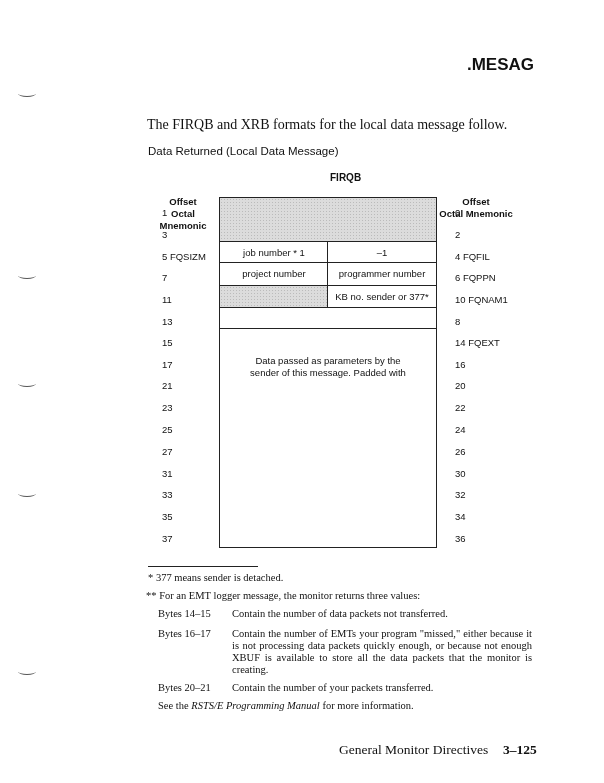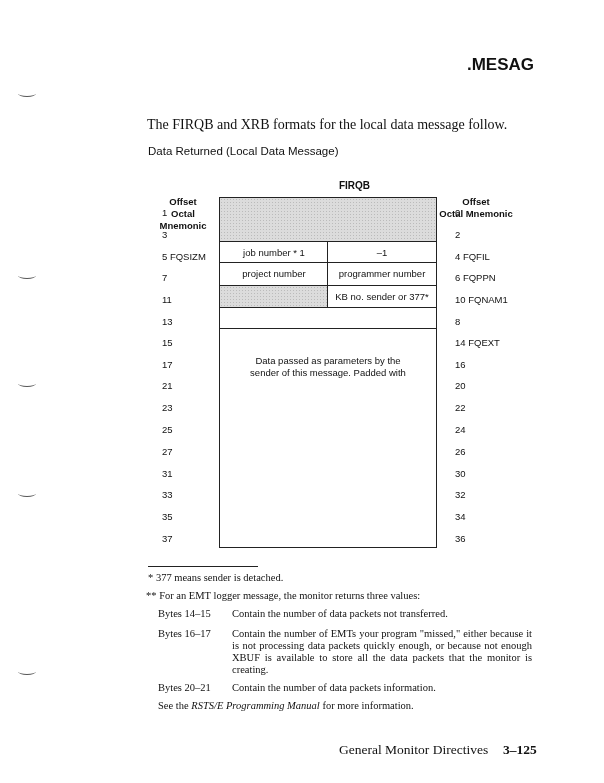--- a/index.html
+++ b/index.html
@@ -4,21 +4,21 @@
 <style>
   html,body{margin:0;padding:0;background:#fff;}
   body{width:604px;height:783px;position:relative;overflow:hidden;color:#111;}
   .sans{font-family:"Liberation Sans",sans-serif;}
   .serif{font-family:"Liberation Serif",serif;}
   .abs{position:absolute;}
   .hole{position:absolute;left:18px;width:18px;height:6px;border-bottom:1.2px solid #555;border-radius:0 0 50% 50%;}
   #title{right:70px;top:55px;font-size:17px;font-weight:bold;}
   #intro{left:147px;top:117px;font-size:14px;}
   #subhead{left:148px;top:145px;font-size:11.5px;font-weight:normal;}
-  #diag-title{left:330px;top:172px;font-size:10px;font-weight:bold;width:40px;text-align:right;margin-top:8px;}
+  #diag-title{left:330px;top:172px;font-size:10px;font-weight:bold;width:40px;text-align:left;}
   .colhead{font-size:9.5px;font-weight:bold;text-align:center;line-height:12px;}
   #lh{left:148px;top:196px;width:70px;}
   #rh{left:436px;top:196px;width:80px;}
   .off{position:absolute;font-size:9.5px;white-space:nowrap;}
   .loff{left:162px;}
   .roff{left:455px;}
   #box{position:absolute;left:219px;top:197px;width:216px;height:349px;border:1.3px solid #222;}
   .shade{position:absolute;background:#dcdcdc;background-image:radial-gradient(#bbb 0.6px,transparent 0.7px);background-size:3px 3px;}
   .hl{position:absolute;left:0;right:0;height:0;border-top:1.3px solid #222;}
   .vl{position:absolute;width:0;border-left:1.3px solid #222;}
@@ -112,18 +112,18 @@
 
 <div id="fn-rule" class="abs"></div>
 <div class="fn serif" style="left:148px;top:572px">* 377 means sender is detached.</div>
 <div class="fn serif" style="left:146px;top:590px">** For an EMT logger message, the monitor returns three values:</div>
 
 <div class="bytes-lbl serif" style="top:608px">Bytes 14–15</div>
 <div class="bytes-txt serif" style="top:608px">Contain the number of data packets not transferred.</div>
 <div class="bytes-lbl serif" style="top:628px">Bytes 16–17</div>
 <div class="bytes-txt serif" style="top:628px">Contain the number of EMTs your program "missed," either because it is not processing data packets quickly enough, or because not enough XBUF is available to store all the data packets that the monitor is creating.</div>
 <div class="bytes-lbl serif" style="top:682px">Bytes 20–21</div>
-<div class="bytes-txt serif" style="top:682px">Contain the number of data packets information.</div>
+<div class="bytes-txt serif" style="top:682px">Contain the number of your packets transferred.</div>
 
 <div class="fn serif" style="left:158px;top:700px"><span>See the </span><i>RSTS/E Programming Manual</i><span> for more information.</span></div>
 
 <div id="footer-text" class="abs serif">General Monitor Directives</div>
 <div id="footer-page" class="abs serif">3–125</div>
 
 </body></html>

